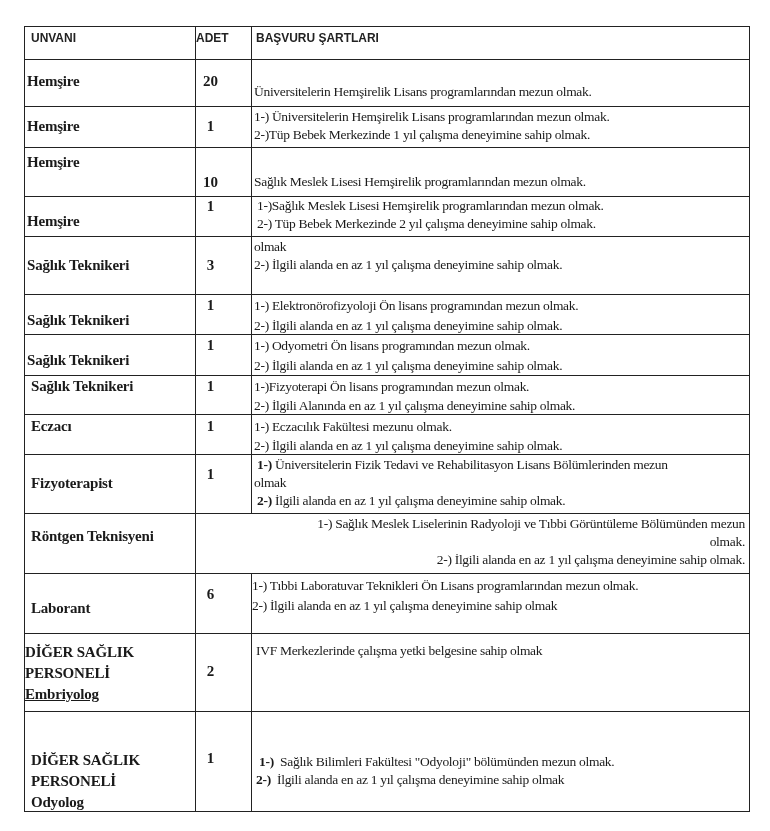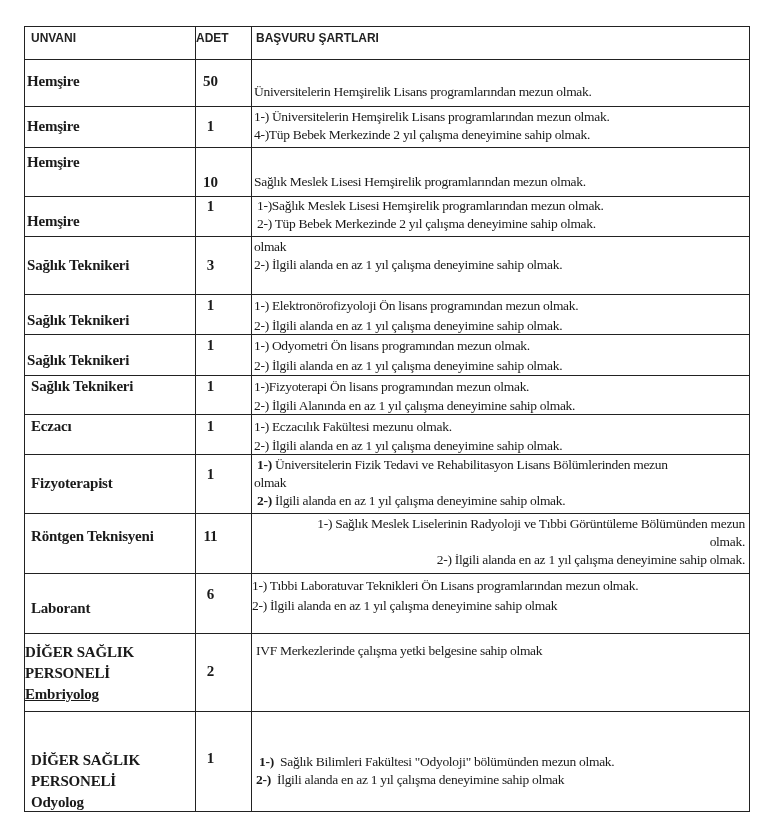--- a/index.html
+++ b/index.html
@@ -35,40 +35,40 @@
     <div class="cell c2">
         <span class="hdr" style="position:absolute;left:26px;top:3px;">ADET</span>
       </div>
   </div>
 
   <div class="row" style="top:34px;height:47px;">
     <div class="cell c1">
         <span class="title" style="top:13px;">Hemşire</span>
       </div>
     <div class="cell c2">
-        <span class="count" style="top:13px;">50</span>
+        <span class="count" style="top:13px;">20</span>
       </div>
     <div class="cell c3">
         <div class="req" style="top:23px;">
           <span class="ln">Üniversitelerin Hemşirelik Lisans programlarından mezun olmak.</span>
         </div>
       </div>
   </div>
 
   <div class="row" style="top:81px;height:41px;">
     <div class="cell c1">
         <span class="title" style="top:11px;">Hemşire</span>
       </div>
     <div class="cell c2">
         <span class="count" style="top:11px;">1</span>
       </div>
     <div class="cell c3">
         <div class="req" style="top:1px;">
       <span class="ln">1-) Üniversitelerin Hemşirelik Lisans programlarından mezun olmak.</span>
-      <span class="ln">4-)Tüp Bebek Merkezinde 2 yıl çalışma deneyimine sahip olmak.</span>
+      <span class="ln">2-)Tüp Bebek Merkezinde 1 yıl çalışma deneyimine sahip olmak.</span>
     </div>
       </div>
   </div>
 
   <div class="row" style="top:122px;height:49px;">
     <div class="cell c1">
         <span class="title" style="top:6px;">Hemşire</span>
       </div>
     <div class="cell c2">
         <span class="count" style="top:26px;">10</span>
@@ -183,23 +183,20 @@
       <span class="ln">olmak</span>
       <span class="ln">&nbsp;<span class="b">2-)</span><span> İlgili alanda en az 1 yıl çalışma deneyimine sahip olmak.</span></span>
     </div>
       </div>
   </div>
 
   <div class="row" style="top:488px;height:60px;">
     <div class="cell c1">
         <span class="title" style="top:14px;left:6px;">Röntgen Teknisyeni</span>
       </div>
-    <div class="cell c2">
-        <span class="count" style="top:14px;">11</span>
-      </div>
     <div class="cell c3">
         <div class="req" style="top:1px;left:0px;text-align:right;">
       <span class="ln">1-) Sağlık Meslek Liselerinin Radyoloji ve Tıbbi Görüntüleme Bölümünden mezun</span>
       <span class="ln">olmak.</span>
       <span class="ln">2-)  İlgili alanda en az 1 yıl çalışma deneyimine sahip olmak.</span>
     </div>
       </div>
   </div>
 
   <div class="row" style="top:548px;height:60px;">

